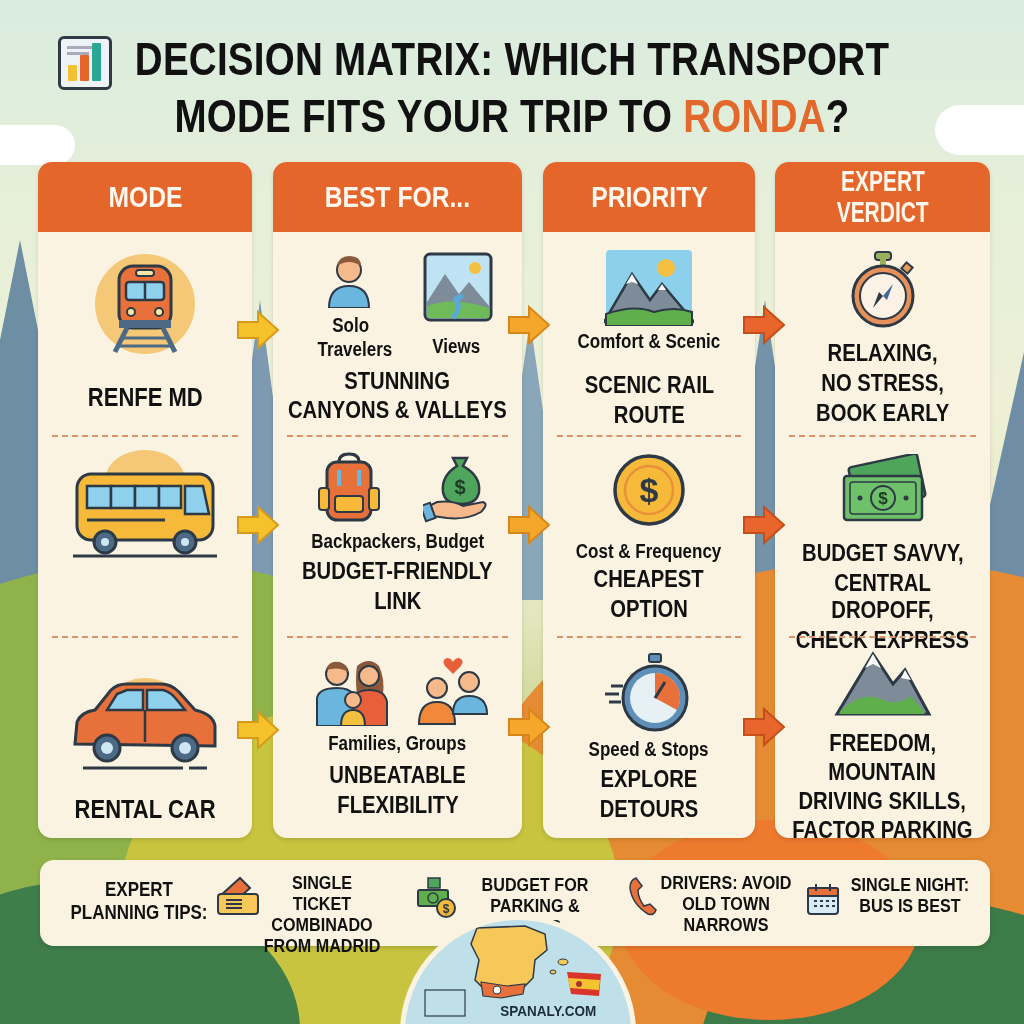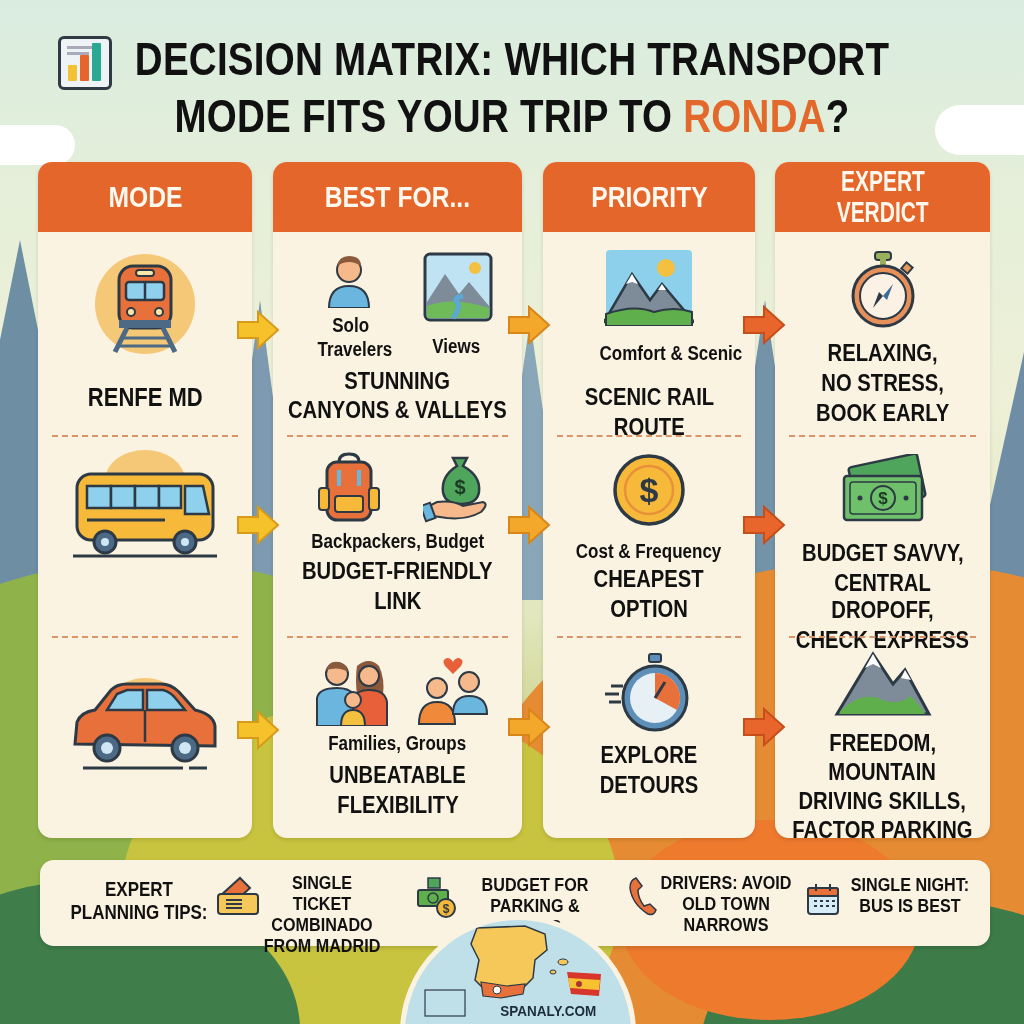--- a/index.html
+++ b/index.html
@@ -141,20 +141,21 @@
         <path d="M52 30 L62 26 L78 26 L78 46 L42 46 Z" fill="#8fd0ec" stroke="#2d3a45" stroke-width="2.5"></path>
         <path d="M82 26 L98 26 Q106 28 112 36 L120 46 L82 46 Z" fill="#8fd0ec" stroke="#2d3a45" stroke-width="2.5"></path>
         <line x1="80" y1="46" x2="80" y2="78" stroke="#2d3a45" stroke-width="2.5"></line>
         <circle cx="42" cy="84" r="13" fill="#4c6a86" stroke="#2d3a45" stroke-width="3"></circle>
         <circle cx="42" cy="84" r="6" fill="#cfe7f2"></circle>
         <circle cx="120" cy="84" r="13" fill="#4c6a86" stroke="#2d3a45" stroke-width="3"></circle>
         <circle cx="120" cy="84" r="6" fill="#cfe7f2"></circle>
         <line x1="18" y1="104" x2="142" y2="104" stroke="#2d3a45" stroke-width="3" stroke-dasharray="100 6"></line>
       </svg>
     </div>
+    <div style="margin-top:22px;"><span class="big" style="font-size:25px;">RENTAL CAR</span></div>
   </div>
 </div>
 
 <div class="col" style="left:273px;width:249px;">
   <div class="col-head">
       <span>BEST FOR...</span>
     </div>
 
   <div class="cell" style="top:86px;height:190px;">
     <div style="position:absolute;left:46px;top:4px;width:60px;height:56px;">
@@ -258,21 +259,21 @@
     <div style="width:90px;height:76px;margin:0 auto;">
       <svg width="90" height="76" viewBox="0 0 90 76">
         <rect x="2" y="0" width="86" height="76" rx="4" fill="#8cd0ec"></rect>
         <circle cx="62" cy="18" r="9" fill="#f4c040"></circle>
         <path d="M0 72 L28 24 L46 50 L58 34 L90 72 Z" fill="#7d8c98" stroke="#2d3a45" stroke-width="2.5"></path>
         <path d="M22 34 L28 24 L34 34 L28 32 Z" fill="#fff"></path>
         <path d="M54 40 L58 34 L62 40 Z" fill="#fff"></path>
         <path d="M2 64 Q30 54 50 62 Q70 56 88 62 L88 76 L2 76 Z" fill="#5fb04c" stroke="#2d3a45" stroke-width="2"></path>
       </svg>
     </div>
-    <div style="margin-top:16px;text-align:right;"><span class="small">Comfort &amp; Scenic</span></div>
+    <div style="margin-top:4px;"><span class="small">Comfort &amp; Scenic</span></div>
     <div style="margin-top:20px;line-height:28px;">
       <span class="big">SCENIC RAIL</span><br>
       <span class="big">ROUTE</span>
     </div>
   </div>
   <div class="sep" style="top:273px;"></div>
 
   <div class="cell" style="top:290px;">
     <div style="width:76px;height:76px;margin:0 auto;">
       <svg width="76" height="76" viewBox="0 0 76 76">
@@ -295,20 +296,21 @@
         <line x1="6" y1="42" x2="20" y2="42" stroke="#2d3a45" stroke-width="3"></line>
         <line x1="10" y1="50" x2="22" y2="50" stroke="#2d3a45" stroke-width="3"></line>
         <line x1="12" y1="34" x2="24" y2="34" stroke="#2d3a45" stroke-width="3"></line>
         <rect x="50" y="2" width="12" height="8" rx="2" fill="#5d8fb8" stroke="#2d3a45" stroke-width="2"></rect>
         <circle cx="56" cy="46" r="32" fill="#5d8fb8" stroke="#2d3a45" stroke-width="3"></circle>
         <circle cx="56" cy="46" r="25" fill="#e6f0f5"></circle>
         <path d="M56 46 L56 21 A25 25 0 0 1 78 58 Z" fill="#e8703a"></path>
         <line x1="56" y1="46" x2="66" y2="30" stroke="#2d3a45" stroke-width="3"></line>
       </svg>
     </div>
+    <div style="margin-top:2px;"><span class="small">Speed &amp; Stops</span></div>
     <div style="margin-top:6px;line-height:29px;">
       <span class="big">EXPLORE</span><br>
       <span class="big">DETOURS</span>
     </div>
   </div>
 </div>
 
 <div class="col" style="left:775px;width:215px;">
   <div class="col-head">
     <span><span>EXPERT</span><br><span>VERDICT</span></span>

